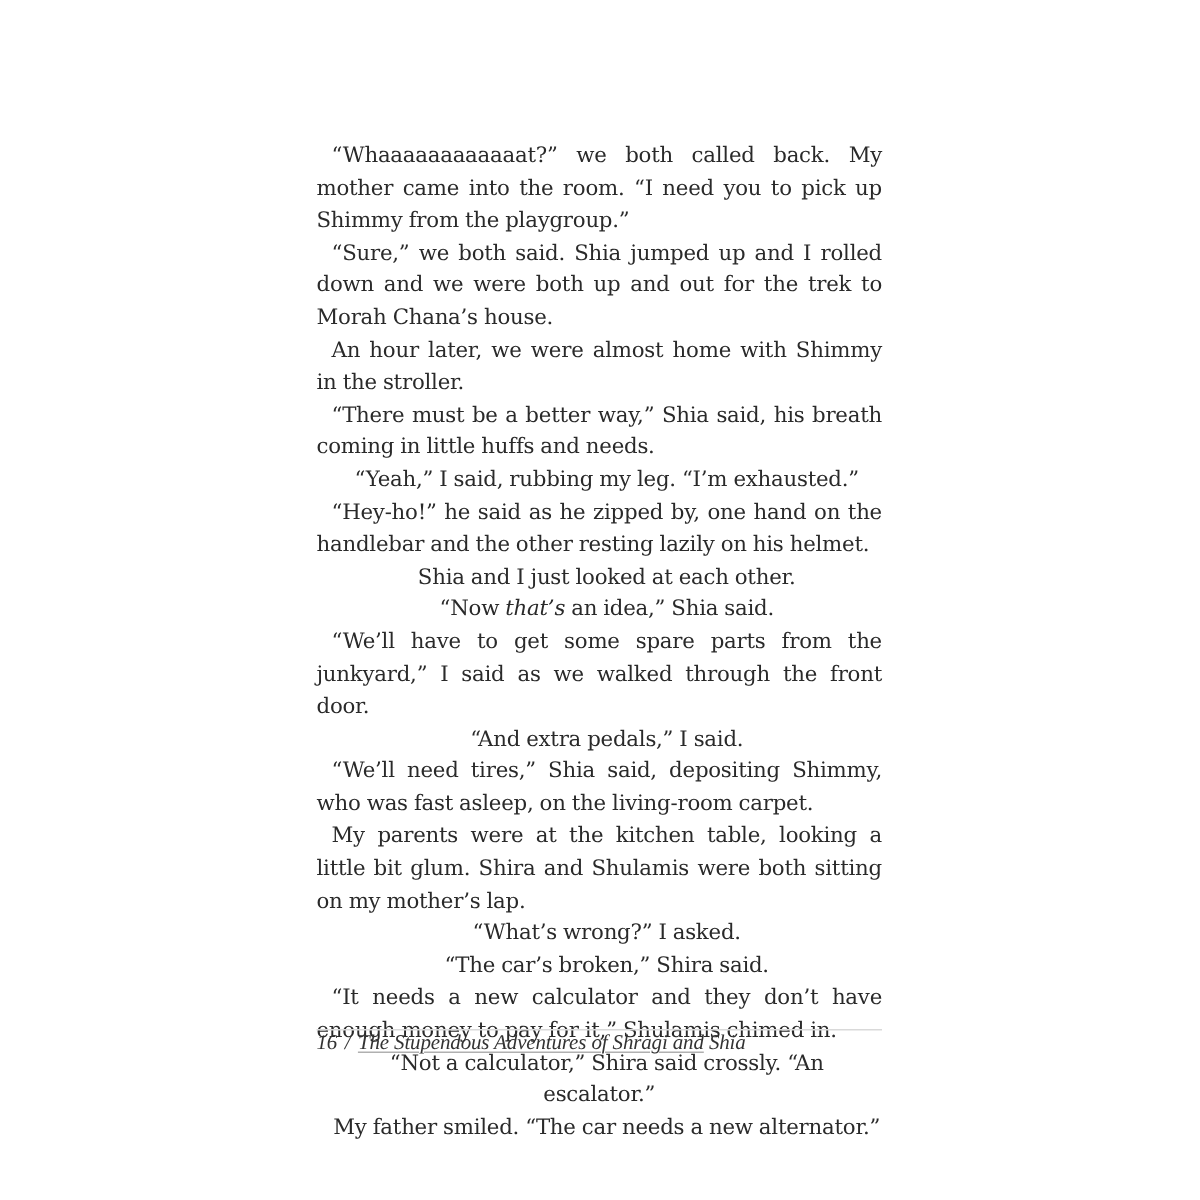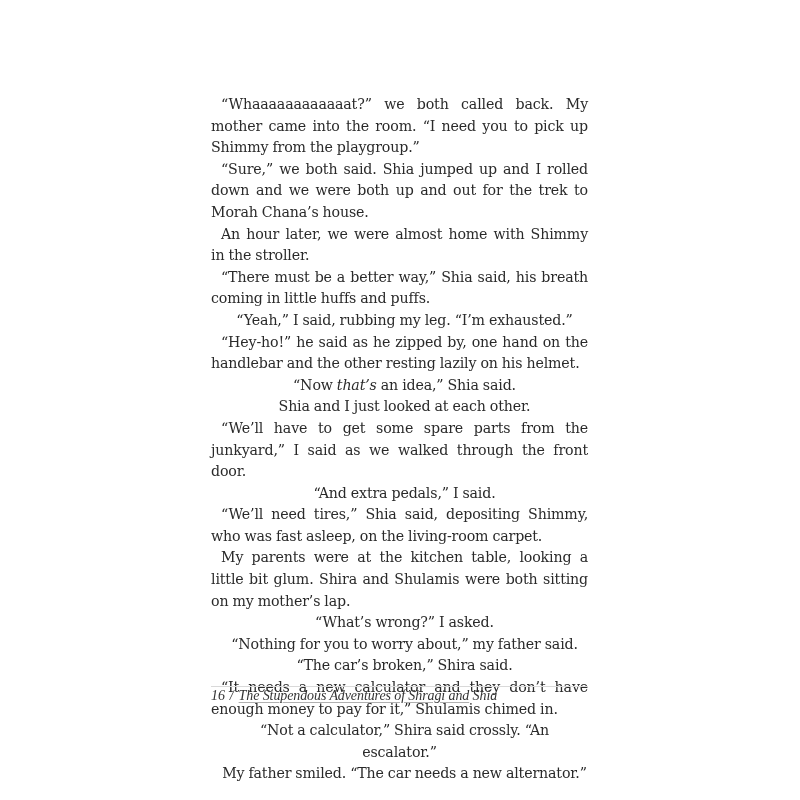--- a/index.html
+++ b/index.html
@@ -65,31 +65,30 @@
       text-underline-offset: 2px;
     }
   </style>
 </head>
 <body>
 
 <div class="page">
   <p class="para">“Whaaaaaaaaaaaat?” we both called back. My mother came into the room. “I need you to pick up Shimmy from the playgroup.”</p>
   <p class="para">“Sure,” we both said. Shia jumped up and I rolled down and we were both up and out for the trek to Morah Chana’s house.</p>
   <p class="para">An hour later, we were almost home with Shimmy in the stroller.</p>
-  <p class="para">“There must be a better way,” Shia said, his breath coming in little huffs and puffs.</p>
+  <p class="para">“There must be a better way,” Shia said, his breath coming in little huffs and needs.</p>
   <p class="para left">“Yeah,” I said, rubbing my leg. “I’m exhausted.”</p>
   <p class="para">“Hey-ho!” he said as he zipped by, one hand on the handlebar and the other resting lazily on his helmet.</p>
+  <p class="para left">Shia and I just looked at each other.</p>
   <p class="para left"><span>“Now </span><span class="em">that’s</span><span> an idea,” Shia said.</span></p>
-  <p class="para left">Shia and I just looked at each other.</p>
   <p class="para">“We’ll have to get some spare parts from the junkyard,” I said as we walked through the front door.</p>
   <p class="para left">“And extra pedals,” I said.</p>
   <p class="para">“We’ll need tires,” Shia said, depositing Shimmy, who was fast asleep, on the living-room carpet.</p>
   <p class="para">My parents were at the kitchen table, looking a little bit glum. Shira and Shulamis were both sitting on my mother’s lap.</p>
   <p class="para left">“What’s wrong?” I asked.</p>
-  <p class="para left">“Nothing for you to worry about,” my father said.</p>
   <p class="para left">“The car’s broken,” Shira said.</p>
   <p class="para">“It needs a new calculator and they don’t have enough money to pay for it,” Shulamis chimed in.</p>
   <p class="para left">“Not a calculator,” Shira said crossly. “An escalator.”</p>
   <p class="para left">My father smiled. “The car needs a new alternator.”</p>
 
 </div>
 
 <div class="rule"></div>
 
 <div class="footer">

